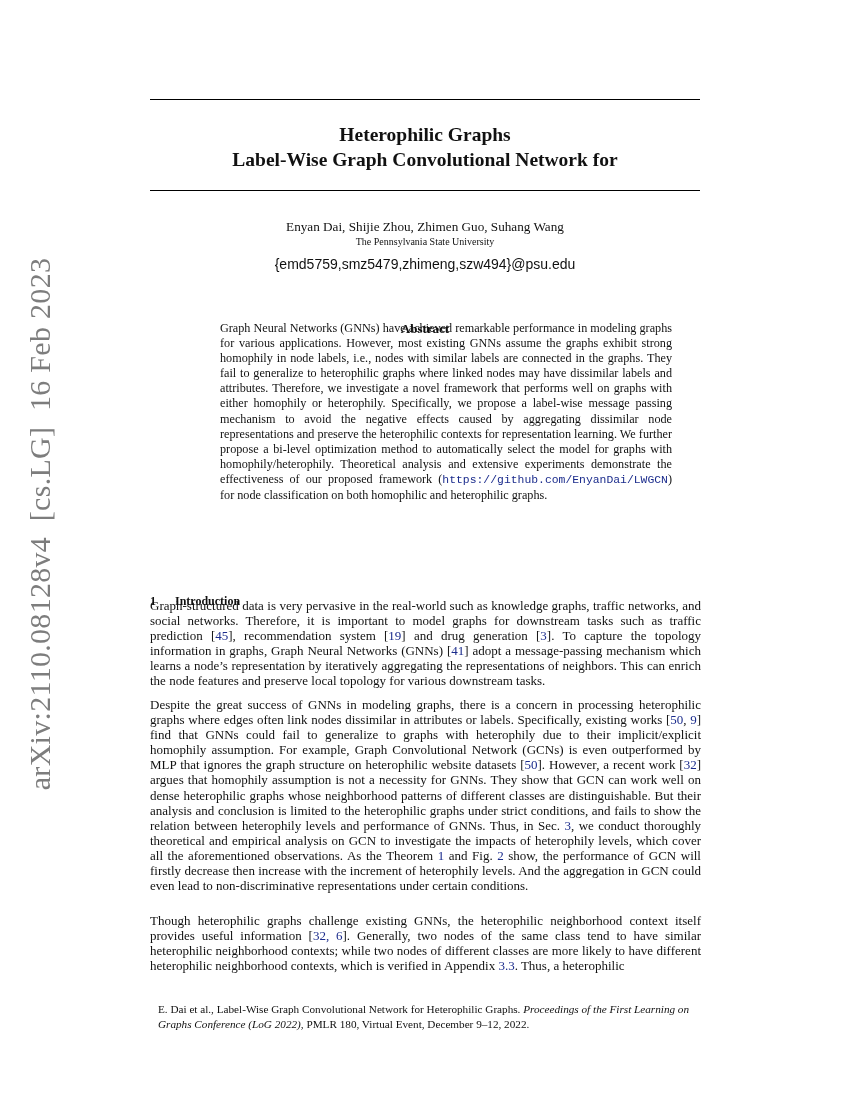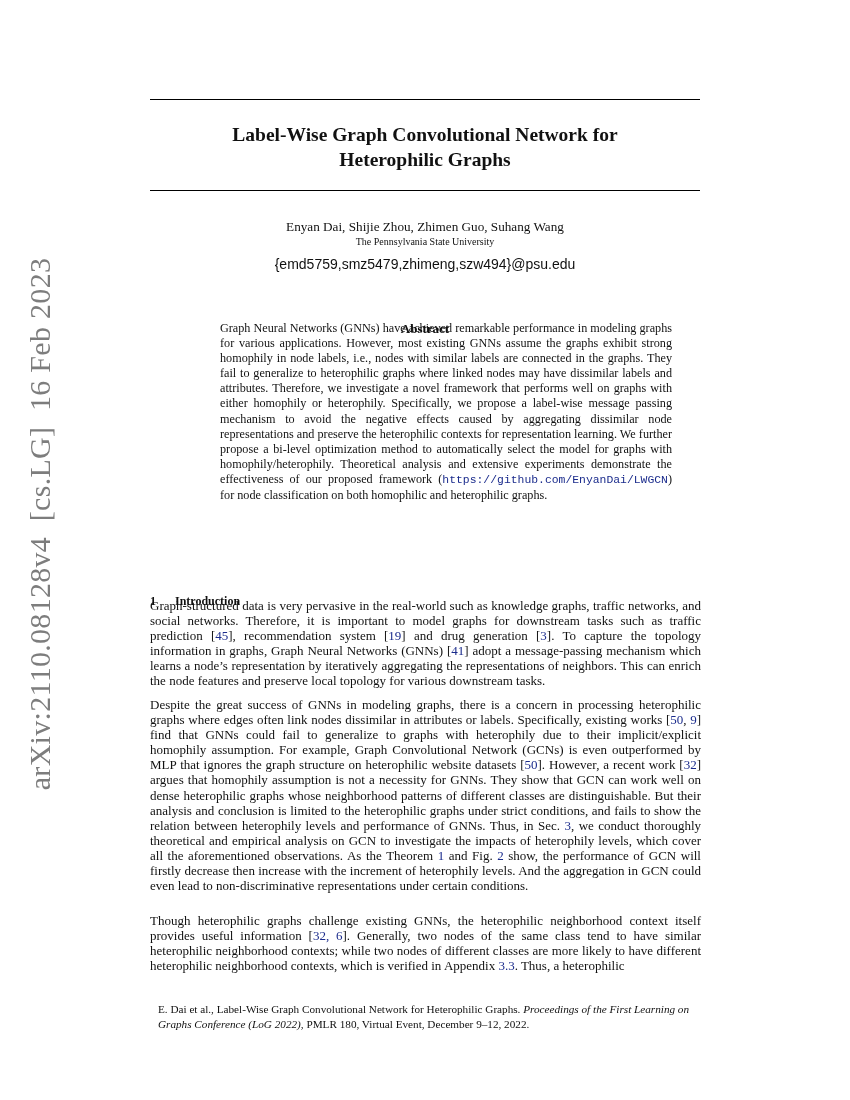--- a/index.html
+++ b/index.html
@@ -30,22 +30,22 @@
 </style>
 </head>
 <body>
 
 <div class="side">
   <span>arXiv:2110.08128v4</span>&nbsp;&nbsp;<span>[cs.LG]</span>&nbsp;&nbsp;<span>16 Feb 2023</span>
 </div>
 
 <div class="rule" style="top:99px"></div>
 <div class="title">
+  <div>Heterophilic Graphs</div>
   <div>Label-Wise Graph Convolutional Network for</div>
-  <div>Heterophilic Graphs</div>
 </div>
 <div class="rule" style="top:190px"></div>
 
 <div class="authors">Enyan Dai, Shijie Zhou, Zhimen Guo, Suhang Wang</div>
 <div class="affil">The Pennsylvania State University</div>
 <div class="email">{emd5759,smz5479,zhimeng,szw494}@psu.edu</div>
 
 <div class="abs-head">Abstract</div>
 <div class="abstract"><span>Graph Neural Networks (GNNs) have achieved remarkable performance in mod­eling graphs for various applications. However, most existing GNNs assume the graphs exhibit strong homophily in node labels, i.e., nodes with similar la­bels are connected in the graphs. They fail to generalize to heterophilic graphs where linked nodes may have dissimilar labels and attributes. Therefore, we investigate a novel framework that performs well on graphs with either ho­mophily or heterophily. Specifically, we propose a label-wise message passing mechanism to avoid the negative effects caused by aggregating dissimilar node representations and preserve the heterophilic contexts for representation learn­ing. We further propose a bi-level optimization method to automatically select the model for graphs with homophily/heterophily. Theoretical analysis and ex­tensive experiments demonstrate the effectiveness of our proposed framework (</span><span class="mono">https://github.com/EnyanDai/LWGCN</span><span>) for node classification on both ho­mophilic and heterophilic graphs.</span></div>
 

